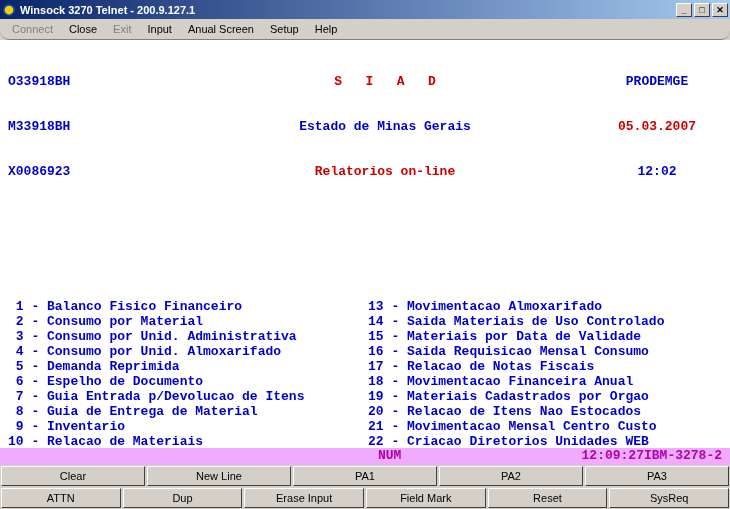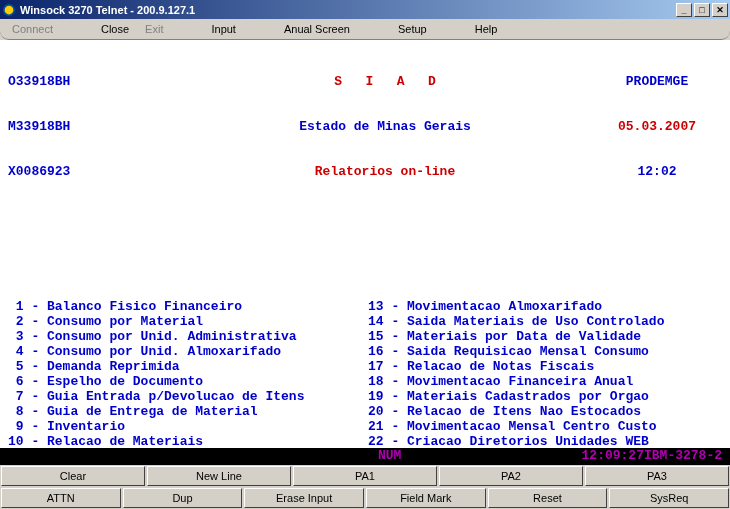--- a/index.html
+++ b/index.html
@@ -38,21 +38,21 @@
 }
 .menubar {
   background: #d4d0c8;
   display: flex;
   padding: 2px 4px;
   font-size: 11px;
   border-bottom: 1px solid #808080;
   border-radius: 9px;
 }
 .menubar .item { padding: 2px 8px; color:#808080; }
-.menubar .item.enabled { color:#000;margin-left:32px; }
+.menubar .item.enabled { color:#000; }
 .terminal {
   flex:1;
   background: #fff;
   font-family: "Courier New", monospace;
   font-size: 13px;
   line-height: 15px;
   padding: 4px 8px 0 8px;
   color: #0000cc;
   font-weight: bold;
   white-space: pre;
@@ -66,21 +66,21 @@
 .hdr .c { flex:1; text-align:center; }
 .hdr .r { width:130px; text-align:center; }
 .menucols { display:flex; }
 .lcol { width:360px; }
 .rcol { flex:1; }
 .status {
   font-family: "Courier New", monospace;
   font-size: 13px;
   font-weight:bold;
   color:#b000b0;
-  background:#000000;
+  background:#f0abfc;
   padding: 0 8px 2px 8px;
   display:flex;
 }
 .status .sp { flex:1; }
 .btnrow { display:flex;justify-content:flex-end; }
 .btnrow .btn {
   flex:1;
   height: 20px;
   background:#d4d0c8;
   border-top:1px solid #fff; border-left:1px solid #fff;

